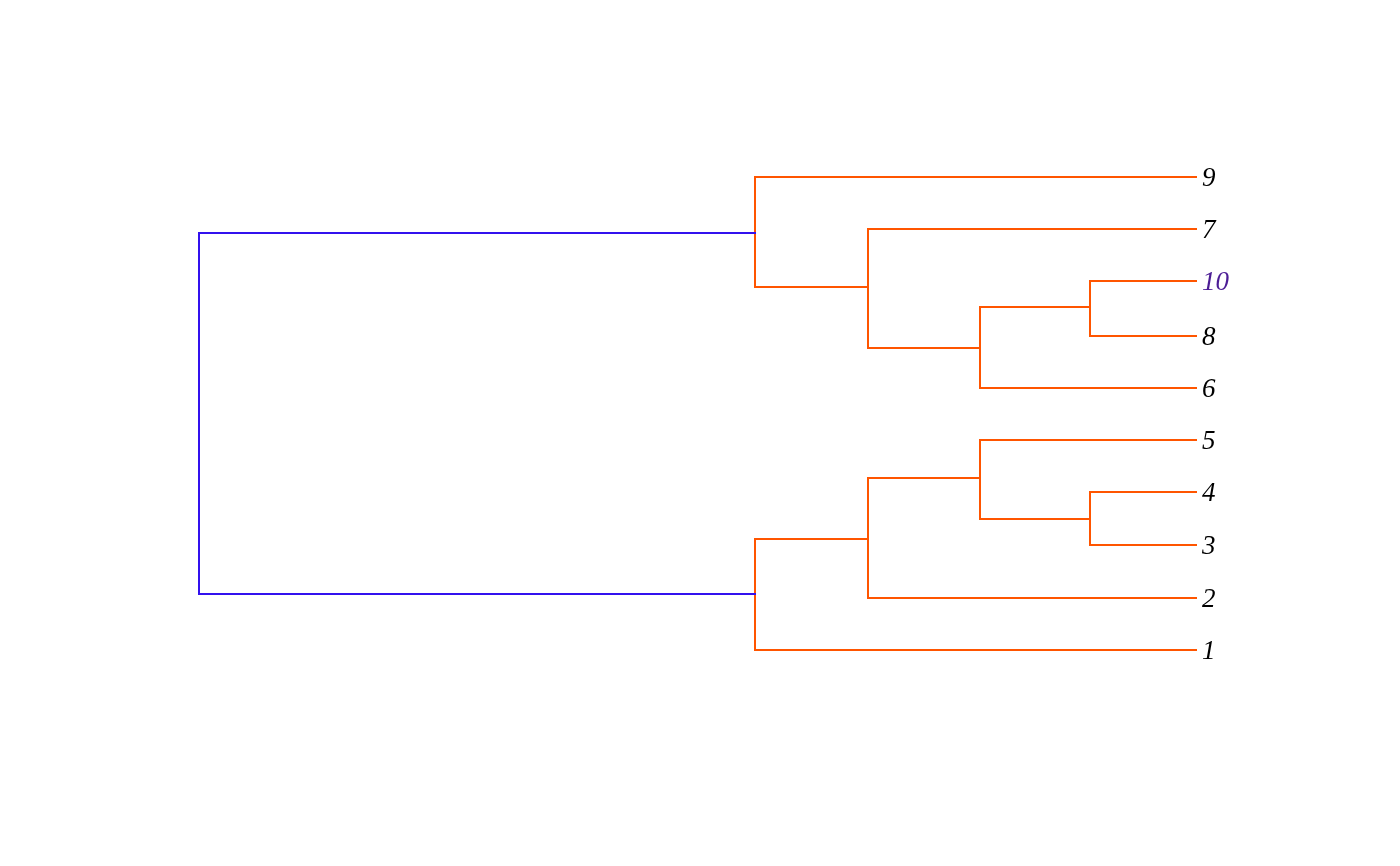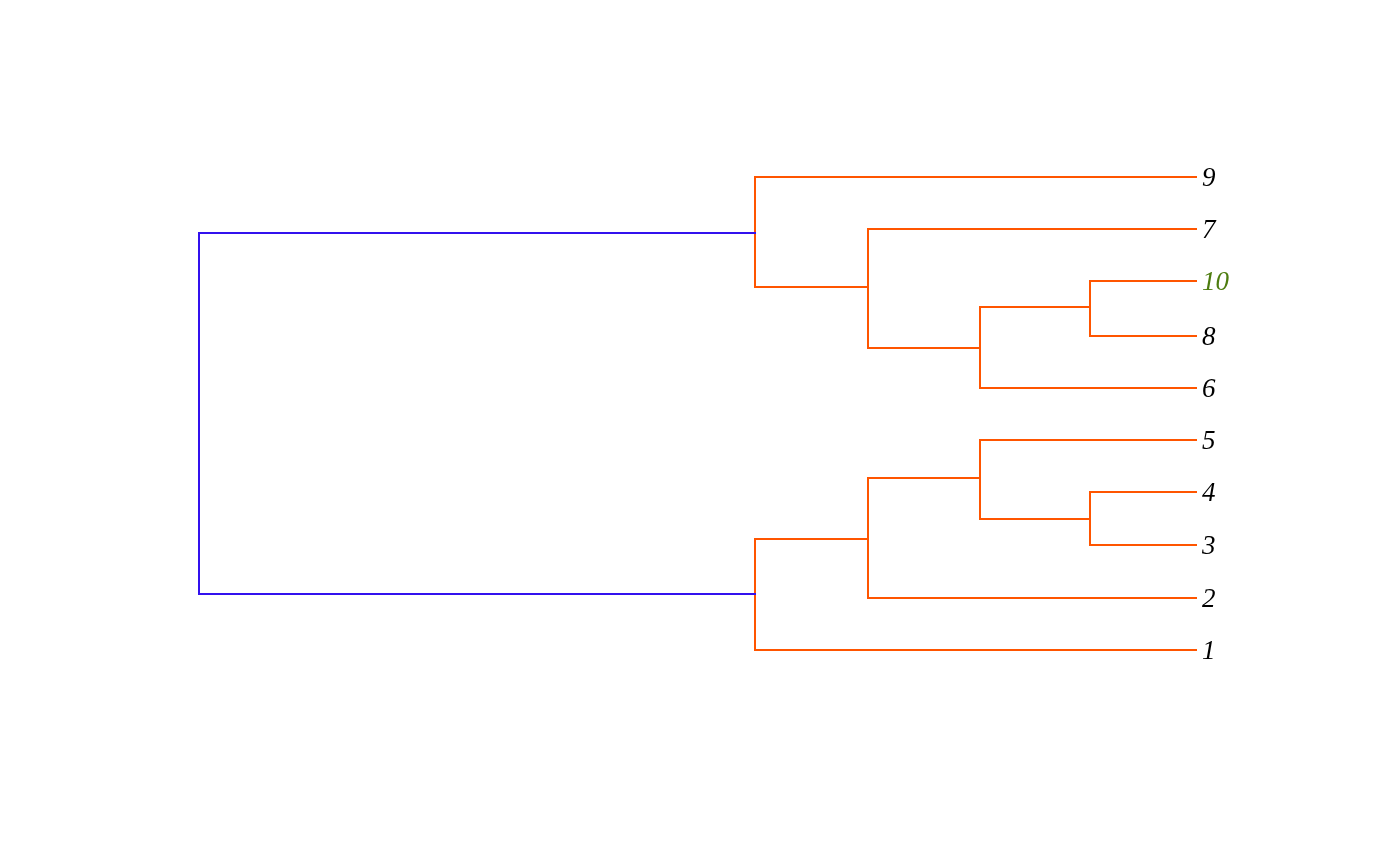--- a/index.html
+++ b/index.html
@@ -75,21 +75,21 @@
         <line x1="980" y1="440" x2="1196" y2="440" stroke="#ff5500" stroke-width="2.6" stroke-linecap="square" shape-rendering="crispEdges"></line>
         <line x1="1090" y1="492" x2="1196" y2="492" stroke="#ff5500" stroke-width="2.6" stroke-linecap="square" shape-rendering="crispEdges"></line>
         <line x1="1090" y1="545" x2="1196" y2="545" stroke="#ff5500" stroke-width="2.6" stroke-linecap="square" shape-rendering="crispEdges"></line>
         <line x1="868" y1="598" x2="1196" y2="598" stroke="#ff5500" stroke-width="2.6" stroke-linecap="square" shape-rendering="crispEdges"></line>
         <line x1="755" y1="650" x2="1196" y2="650" stroke="#ff5500" stroke-width="2.6" stroke-linecap="square" shape-rendering="crispEdges"></line>
       </g>
   </svg>
   <div id="leaf-labels">
       <div class="leaf-label" style="left: 1202px; top: 177px; color: rgb(0, 0, 0);">9</div>
       <div class="leaf-label" style="left: 1202px; top: 229px; color: rgb(0, 0, 0);">7</div>
-      <div class="leaf-label" style="left: 1202px; top: 281px; color: #4d7c0f;">10</div>
+      <div class="leaf-label" style="left: 1202px; top: 281px; color: #4c1d95;">10</div>
       <div class="leaf-label" style="left: 1202px; top: 336px; color: rgb(0, 0, 0);">8</div>
       <div class="leaf-label" style="left: 1202px; top: 388px; color: rgb(0, 0, 0);">6</div>
       <div class="leaf-label" style="left: 1202px; top: 440px; color: rgb(0, 0, 0);">5</div>
       <div class="leaf-label" style="left: 1202px; top: 492px; color: rgb(0, 0, 0);">4</div>
       <div class="leaf-label" style="left: 1202px; top: 545px; color: rgb(0, 0, 0);">3</div>
       <div class="leaf-label" style="left: 1202px; top: 598px; color: rgb(0, 0, 0);">2</div>
       <div class="leaf-label" style="left: 1202px; top: 650px; color: rgb(0, 0, 0);">1</div>
     </div>
 </div>
 

